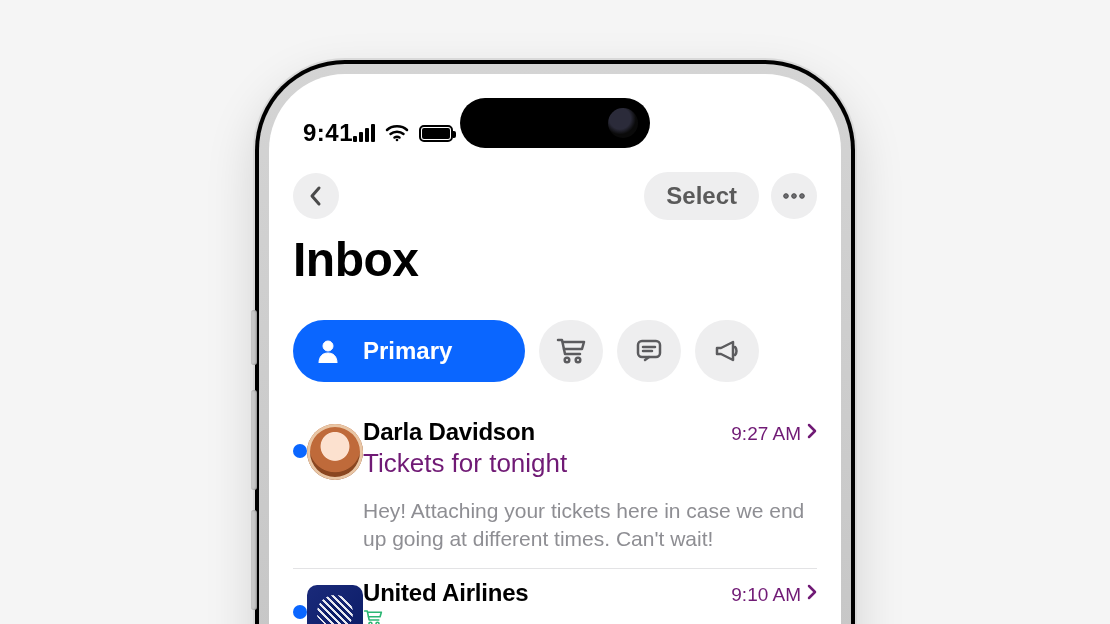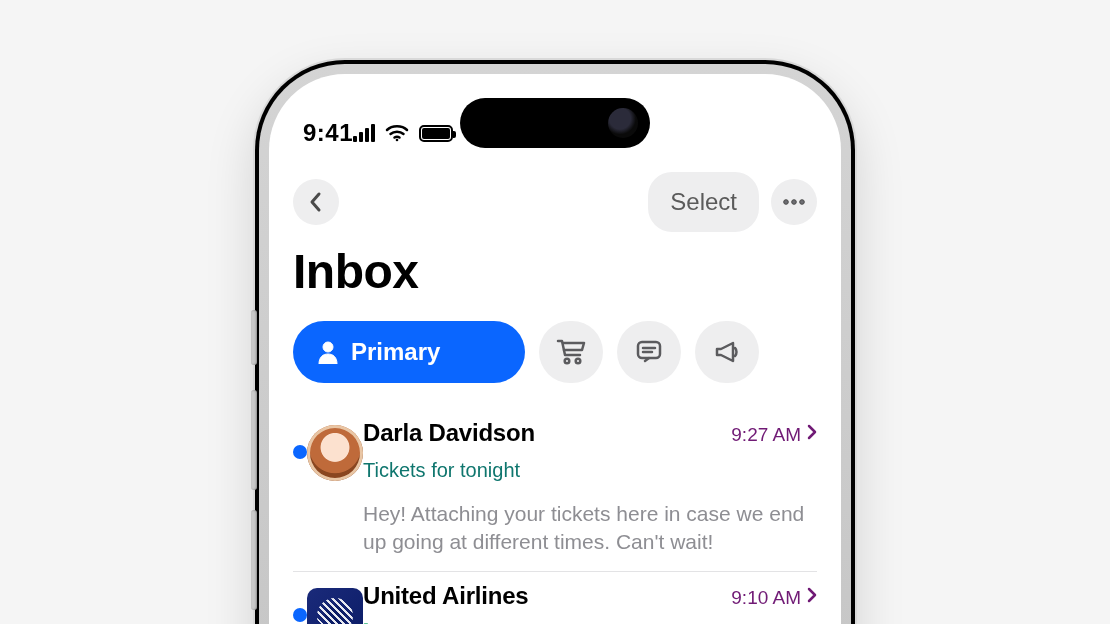--- a/index.html
+++ b/index.html
@@ -134,32 +134,32 @@
     width: 46px; height: 46px;
     border-radius: 50%;
     background: #eeeeef;
     display:flex; align-items:center; justify-content:center;
     color:#4a4a4a;
   }
   .nav-right { display:flex; align-items:center; gap:12px; }
   .pill-select {
     background:#eeeeef;
     border-radius: 24px;
-    padding: 16px 22px;
+    padding: 10px 22px;
     font-size: 24px;
     color:#5a5a5a;
-    font-weight:400;
+    font-weight:700;
   }
 
   .page-title {
     font-size: 48px;
     font-weight: 700;
     letter-spacing: -0.5px;
     color:#000;
-    margin: 2px 0 22px;
+    margin: 2px 0 33px;
   }
 
   
   .filters {
     display:flex; align-items:center; gap: 14px;
     margin-bottom: 26px;
   }
   .filter {
     height: 62px;
     border-radius: 31px;
@@ -167,21 +167,21 @@
     display:flex; align-items:center; justify-content:center;
     color:#5b5b5e;
   }
   .filter.icon { width: 64px; }
   .filter.primary {
     background:#0a66ff;
     color:#fff;
     padding: 0 30px 0 24px;
     min-width: 232px;
     justify-content:flex-start;
-    gap:12px;
+    gap:24px;
   }
   .filter.primary .lbl {
     font-size: 24px;
     font-weight: 600;
   }
 
   
   .list { }
   .message {
     display:flex;
@@ -240,23 +240,23 @@
     color:#000;
     letter-spacing:-.2px;
   }
   .meta {
     display:flex; align-items:flex-start; gap:6px;
     color:#701a75;
     font-size: 19px;
     white-space:nowrap;
   }
   .subject {
-    font-size: 20px;
-    color:#0f766e;
-    margin-top: 12px;
+    font-size: 26px;
+    color:#701a75;
+    margin-top: 2px;
     display:flex; align-items:center; gap:8px;
     white-space:nowrap; overflow:hidden; text-overflow:ellipsis;
   }
   .preview {
     font-size: 21px;
     color:#8e8e93;
     line-height: 1.35;
     margin-top: 18px;
   }
   .cart-badge { color:#2bb673; display:inline-flex; }

